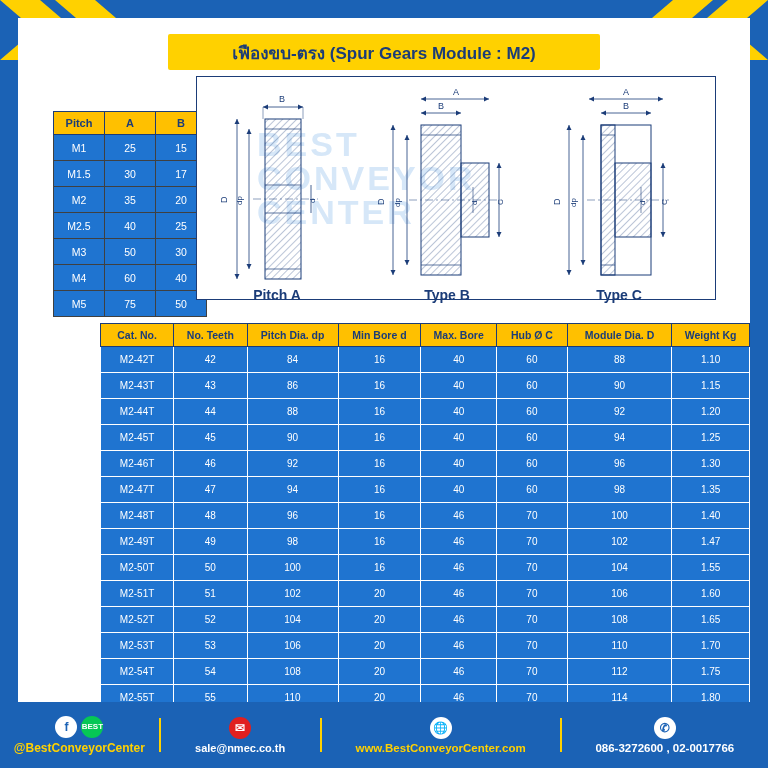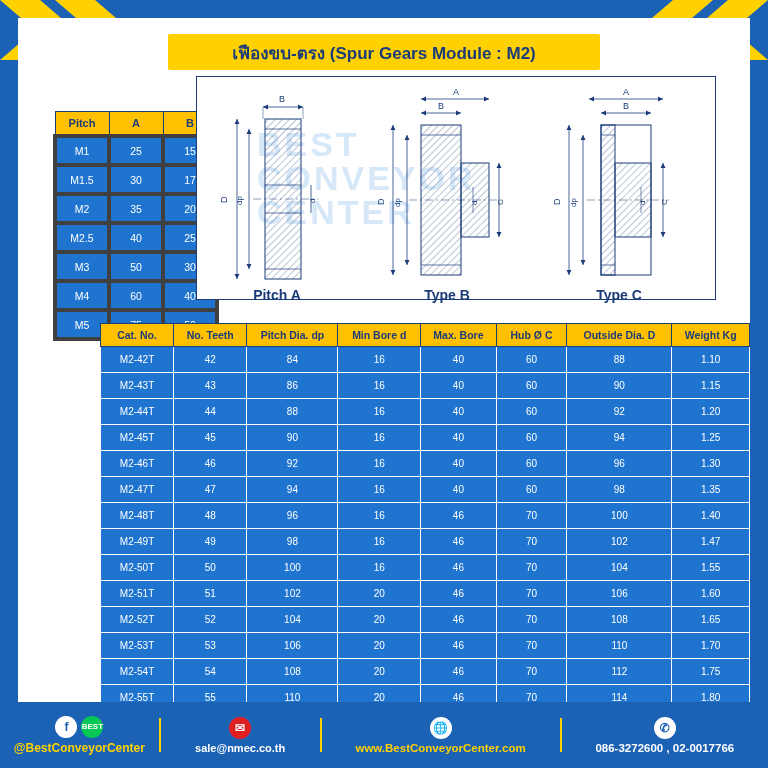--- a/index.html
+++ b/index.html
@@ -39,21 +39,21 @@
     position:absolute;left:35px;top:62px;
     border-collapse:collapse;
     margin-top:31px;
   }
   .pitch-table th{
     background:#ffc000;color:#1b3c78;font-size:11px;font-weight:bold;
     border:1px solid #1b3c78;width:48px;height:20px;
   }
   .pitch-table td{
     background:#1f74d0;color:#ffffff;font-size:10.5px;text-align:center;
-    border:4px solid #404040;width:48px;height:23px;
+    border:1px solid #404040;width:48px;height:23px;
   }
   .pitch-table td.first{background:#1f74d0;}
   
   .diagram-box{
     position:absolute;left:178px;top:58px;width:518px;height:222px;
     border:1px solid #1b3c78;background:#ffffff;
   }
   .wm{
     position:absolute;left:60px;top:50px;
     font-size:34px;font-weight:bold;color:#cfe3f7;
@@ -288,21 +288,21 @@
 
   <table class="main-table">
     <thead>
       <tr>
         <th style="width:72px">Cat. No.</th>
         <th style="width:70px">No. Teeth</th>
         <th style="width:88px">Pitch Dia. dp</th>
         <th style="width:80px">Min Bore d</th>
         <th style="width:72px">Max. Bore</th>
         <th style="width:68px">Hub Ø C</th>
-        <th style="width:104px">Outside Dia. D</th>
+        <th style="width:104px">Module Dia. D</th>
         <th style="width:74px">Weight Kg</th>
       </tr>
     </thead>
     <tbody id="spec-body">
         <tr>
           <td style="width: 72px;">M2-42T</td>
           <td style="width: 70px;">42</td>
           <td style="width: 88px;">84</td>
           <td style="width: 80px;">16</td>
           <td style="width: 72px;">40</td>

